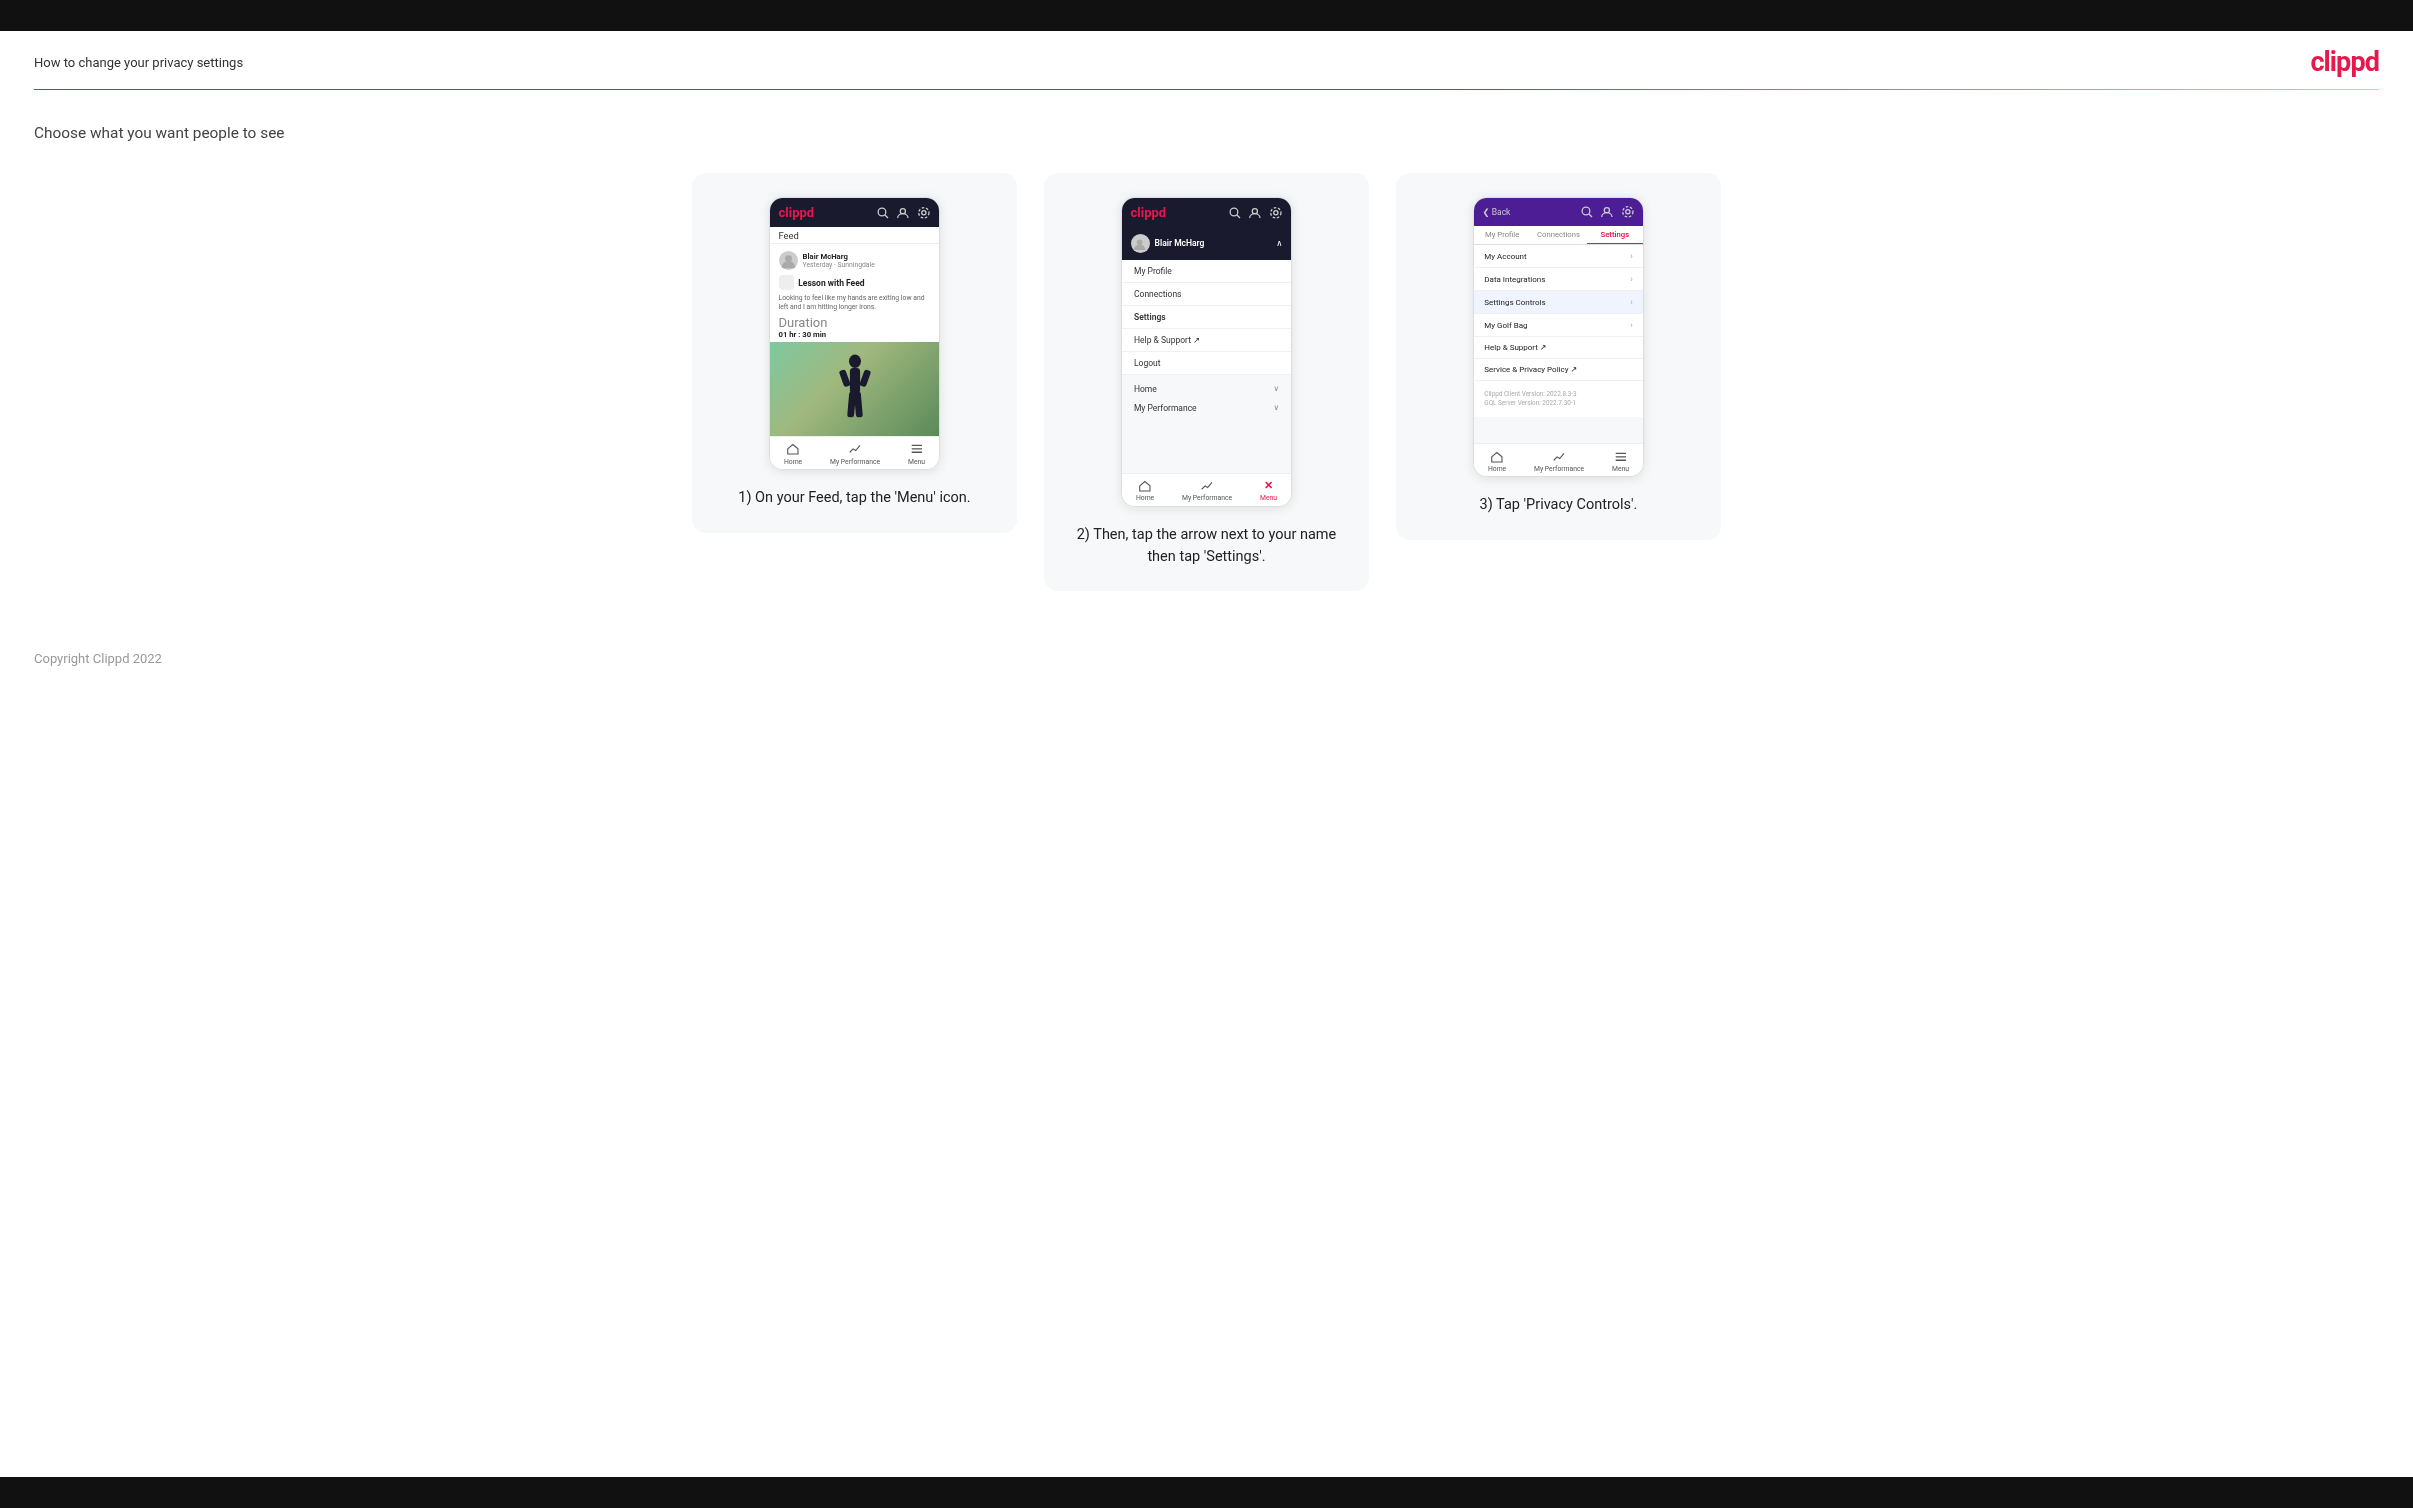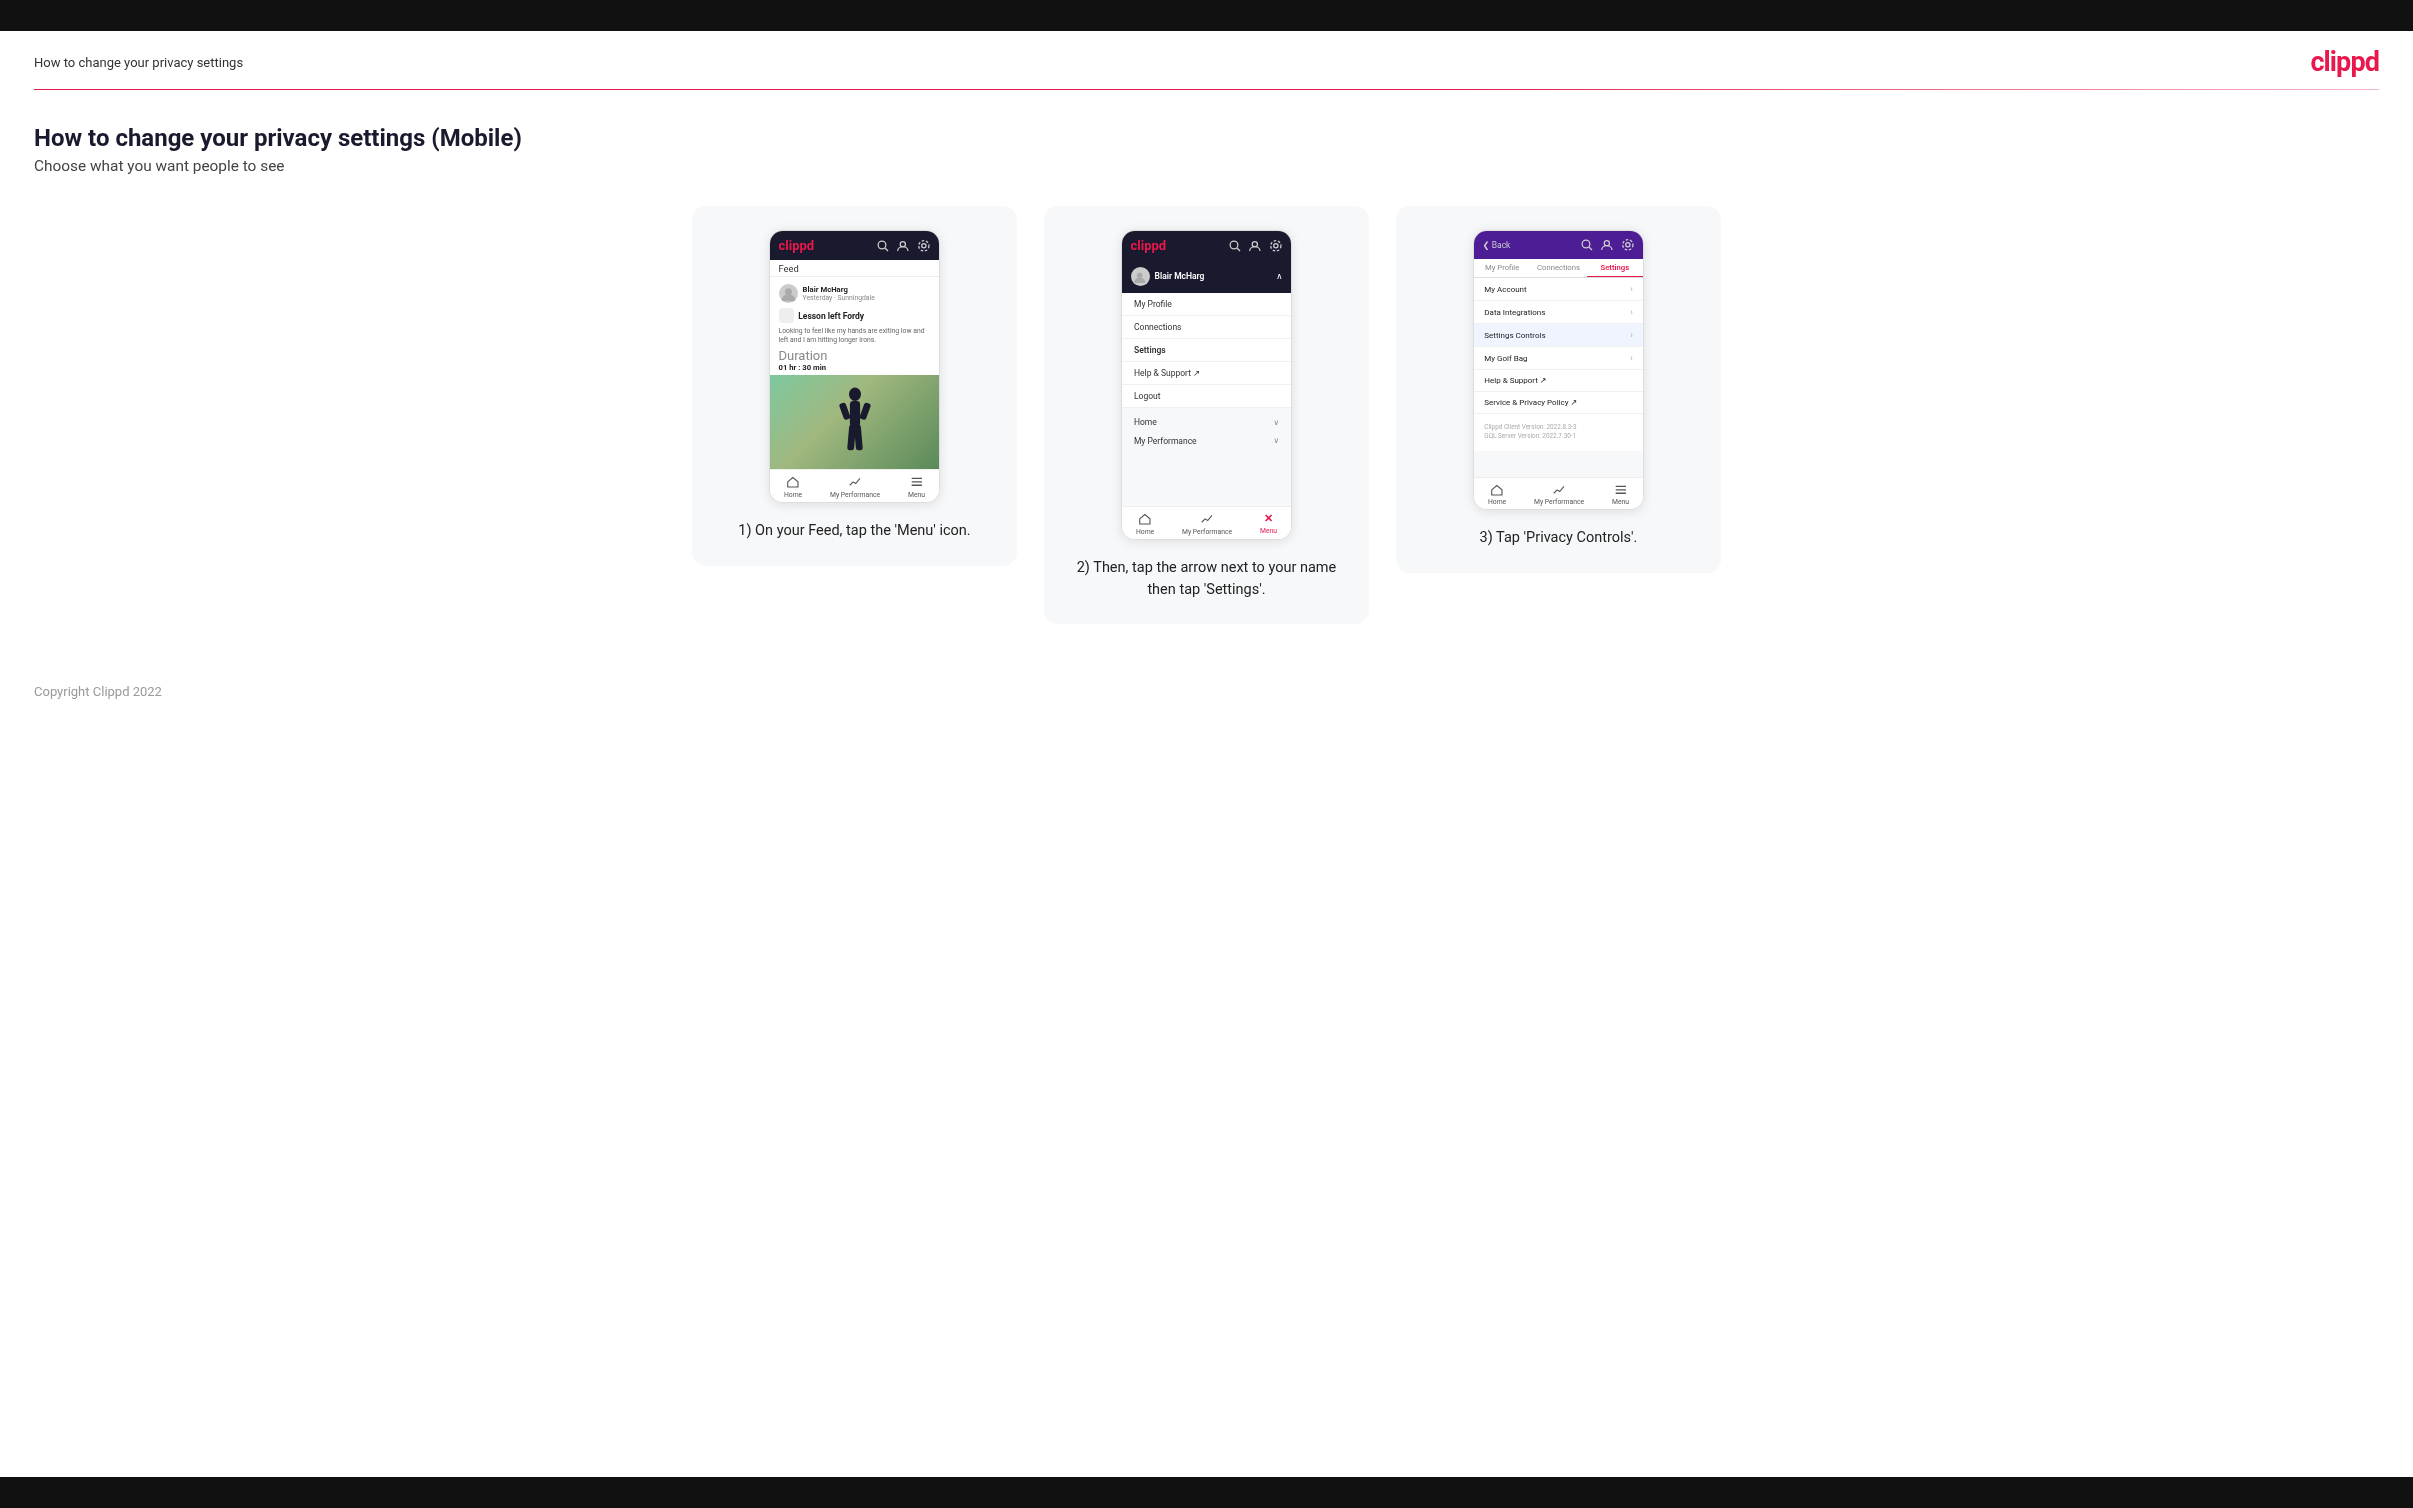--- a/index.html
+++ b/index.html
@@ -327,21 +327,20 @@
 
 <div class="top-bar"></div>
 
 <div class="header">
   <span class="header-title">How to change your privacy settings</span>
   <span class="logo">clippd</span>
 </div>
 <div class="header-divider"></div>
 
 <div class="main">
-  <h1 class="page-heading">How to change your privacy settings (Mobile)</h1>
   <p class="page-subheading">Choose what you want people to see</p>
 
   <div class="steps">
 
     <div class="step-card">
       <div class="phone-mockup">
 
         <div class="app-bar">
           <span class="app-bar-logo">clippd</span>
           <div class="app-bar-icons">
@@ -370,21 +369,21 @@
                   <path d="M3 20c0-5 3.5-8 8-8s8 3 8 8" fill="#aaa"></path>
                 </svg>
             </div>
             <div class="author-info">
               <div class="name">Blair McHarg</div>
               <div class="sub">Yesterday · Sunningdale</div>
             </div>
           </div>
           <div class="lesson-row">
             <div class="lesson-icon"></div>
-            <span class="lesson-title">Lesson left Fordy</span>
+            <span class="lesson-title">Lesson with Feed</span>
           </div>
           <div class="lesson-desc">Looking to feel like my hands are exiting low and left and I am hitting longer irons.</div>
           <div class="lesson-duration">Duration</div>
           <div class="lesson-dur-val">01 hr : 30 min</div>
         </div>
 
         <div class="golf-img">
           <svg class="golfer-svg" width="51" height="85" viewBox="0 0 60 100">
 
             <ellipse cx="30" cy="12" rx="7" ry="8" fill="#1a1a2e"></ellipse>

